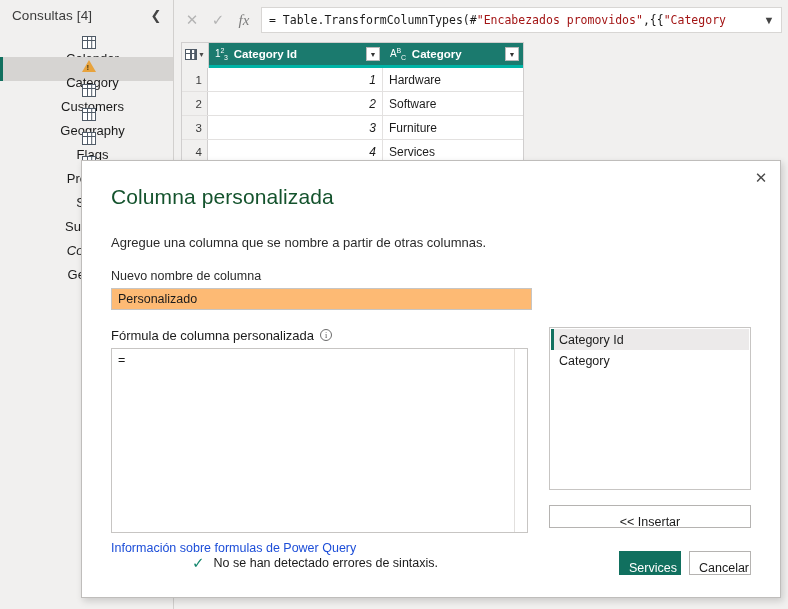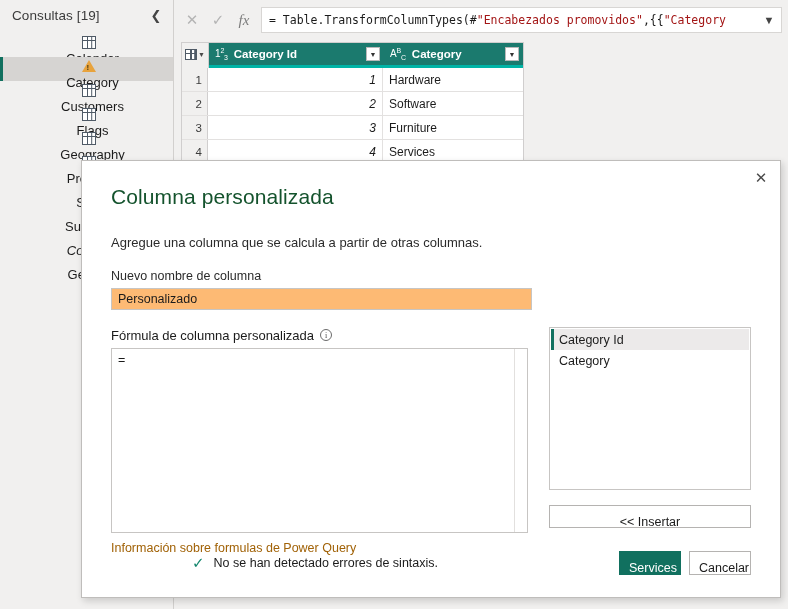--- a/index.html
+++ b/index.html
@@ -154,21 +154,21 @@
     display:flex;position:relative;
   }
   .fbox-txt{
     flex:1;padding:4px 6px;font-size:12.5px;color:#1b1b1b;
     font-family:"Liberation Sans","DejaVu Sans",sans-serif;outline:none;
     border:none;resize:none;background:transparent;overflow:hidden;
   }
   .fbox-sb{width:12px;border-left:1px solid #e2e0de;background:#fff;cursor:pointer;}
   .fbox-sb .thumb{width:100%;height:0;background:#cdcbc9;}
   .lnk{
-    display:inline-block;margin-top:8px;font-size:12.5px;color:#a16207;
+    display:inline-block;margin-top:8px;font-size:12.5px;color:#1d4ed8;
     cursor:pointer;text-decoration:none;
   }
   .lbox{
     height:163px;border:1px solid #c7c5c3;background:#fff;box-sizing:border-box;
     padding:1px;overflow:hidden;
   }
   .litem{
     height:21px;display:flex;align-items:center;padding-left:8px;
     font-size:12.5px;color:#1b1b1b;position:relative;cursor:pointer;box-sizing:border-box;
   }
@@ -195,21 +195,21 @@
   }
   .btn-cancel{width:62px;height:24px;}
 </style>
 </head>
 <body>
 
 <div class="app">
 
   <div class="sidebar">
     <div class="sb-head">
-      <div class="sb-title">Consultas [19]</div>
+      <div class="sb-title">Consultas [4]</div>
       <div class="sb-collapse">❮</div>
     </div>
     <div class="sb-list">
 
       <div class="sb-item">
         <span class="sb-ico">
             <span class="tico"></span>
           </span>
         <span class="sb-lbl">Calendar</span>
       </div>
@@ -225,28 +225,28 @@
         <span class="sb-ico">
             <span class="tico"></span>
           </span>
         <span class="sb-lbl">Customers</span>
       </div>
 
       <div class="sb-item">
         <span class="sb-ico">
             <span class="tico"></span>
           </span>
+        <span class="sb-lbl">Geography</span>
+      </div>
+
+      <div class="sb-item">
+        <span class="sb-ico">
+            <span class="tico"></span>
+          </span>
         <span class="sb-lbl">Flags</span>
-      </div>
-
-      <div class="sb-item">
-        <span class="sb-ico">
-            <span class="tico"></span>
-          </span>
-        <span class="sb-lbl">Geography</span>
       </div>
 
       <div class="sb-item">
         <span class="sb-ico">
             <span class="tico"></span>
           </span>
         <span class="sb-lbl">Products</span>
       </div>
 
       <div class="sb-item">
@@ -334,21 +334,21 @@
         <div class="g-c2">Services</div>
       </div>
     </div>
   </div>
 
   <div class="dlg">
     <div class="dlg-close">✕</div>
 
     <div class="dlg-body">
       <div class="dlg-title">Columna personalizada</div>
-      <div class="dlg-sub">Agregue una columna que se calcula a partir de otras columnas.</div>
+      <div class="dlg-sub">Agregue una columna que se nombre a partir de otras columnas.</div>
 
       <div class="fld-lbl">Nuevo nombre de columna</div>
       <input class="txtin" type="text" value="Personalizado" style="">
 
       <div class="cols2">
 
         <div class="colL">
           <div class="lbl-row">
             <span>Fórmula de columna personalizada</span>
             <span class="infoi">i</span>

